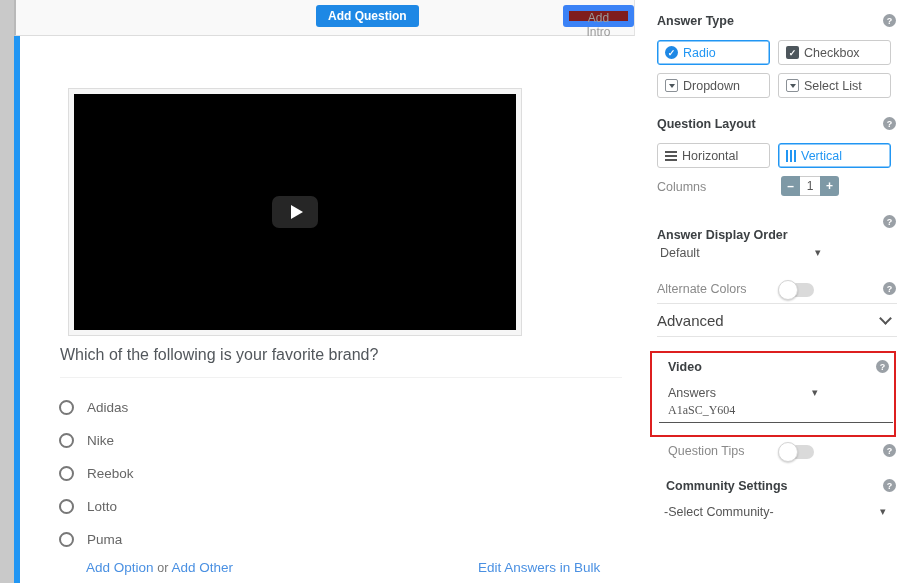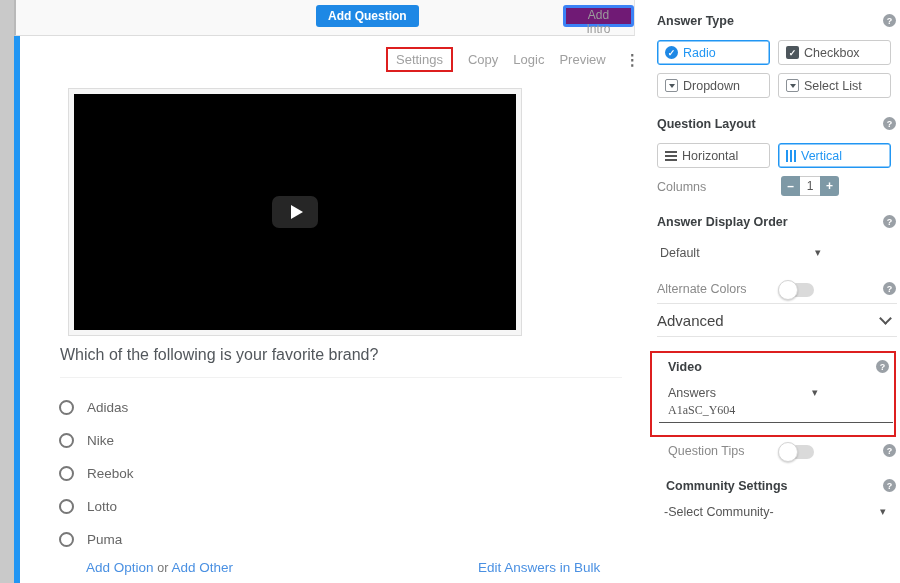--- a/index.html
+++ b/index.html
@@ -7,21 +7,21 @@
   body { font-family:"Liberation Sans", sans-serif; background:#fff; }
   #app { position:relative; width:900px; height:583px; background:#fff; overflow:hidden; }
 
   .left-strip { position:absolute; left:0; top:0; width:14px; height:583px; background:#c9c9c9; }
 
   .top-header { position:absolute; left:14px; top:0; width:621px; height:36px;
     background:#f9f9f9; border-bottom:1px solid #ddd; border-left:2px solid #b9b9b9; border-right:1px solid #e3e3e3; }
   .btn-add-question { position:absolute; left:300px; top:5px; height:22px; padding:0 12px;
     background:#1e88e5; color:#fff; font-weight:bold; font-size:12px; border:none; border-radius:3px; cursor:pointer; }
   .btn-add-intro { position:absolute; left:547px; top:5px; height:22px; padding:0 10px;
-    background:#701a75; color:#9b9b9b; font-size:12px; border:3px solid #3b82f6; border-radius:3px; cursor:pointer; }
+    background:#7f1d1d; color:#9b9b9b; font-size:12px; border:6px solid #3b82f6; border-radius:3px; cursor:pointer; }
 
   .blue-bar { position:absolute; left:14px; top:36px; width:6px; height:547px; background:#2196f3; }
 
   .tabs { position:absolute; left:386px; top:47px; display:flex; align-items:center; gap:15px;
     color:#a0a0a0; font-size:13px; }
   .tab { cursor:pointer; }
   .tab.highlighted { border:2px solid #dd1f1f; padding:3px 8px; }
   .dots-icon { font-size:15px; font-weight:bold; color:#6b6b6b; margin-left:4px; cursor:pointer; }
 
   .video-frame { position:absolute; left:68px; top:88px; width:454px; height:248px;
@@ -108,27 +108,20 @@
 
   <div class="left-strip"></div>
 
   <div class="top-header">
     <button class="btn-add-question">Add Question</button>
     <button class="btn-add-intro">Add Intro</button>
   </div>
 
   <div class="blue-bar"></div>
 
-  <div class="tabs">
-    <div class="tab highlighted">Settings</div>
-    <div class="tab">Copy</div>
-    <div class="tab">Logic</div>
-    <div class="tab">Preview</div>
-    <span class="dots-icon">⋮</span>
-  </div>
 
   <div class="video-frame">
     <div class="video-black">
       <div class="play-button">
         <span class="play-tri"></span>
       </div>
     </div>
   </div>
 
   <div class="question-title">Which of the following is your favorite brand?</div>
@@ -201,21 +194,21 @@
       <span>Vertical</span>
     </div>
 
     <div class="sb-abs sb-grey" style="top:180px;left:0">Columns</div>
     <div class="stepper">
       <div class="step-btn minus">–</div>
       <div class="step-val">1</div>
       <div class="step-btn plus">+</div>
     </div>
 
-    <div class="sb-abs sb-title" style="top:215px;left:0">Answer Display Order</div>
+    <div class="sb-abs sb-title" style="top:228px;left:0">Answer Display Order</div>
     <div class="help-icon" style="top:215px">?</div>
     <div class="sb-abs sb-value" style="top:246px;left:3px;width:168px;cursor:pointer">Default</div>
     <span class="caret" style="left:158px;top:246px">▾</span>
 
     <div class="sb-abs sb-grey" style="top:282px;left:0">Alternate Colors</div>
     <div class="toggle" style="top:283px"></div>
     <div class="help-icon" style="top:282px">?</div>
 
     <div class="divider" style="top:303px"></div>
     <div class="sb-abs advanced-label" style="top:312px;left:0;cursor:pointer">Advanced</div>

